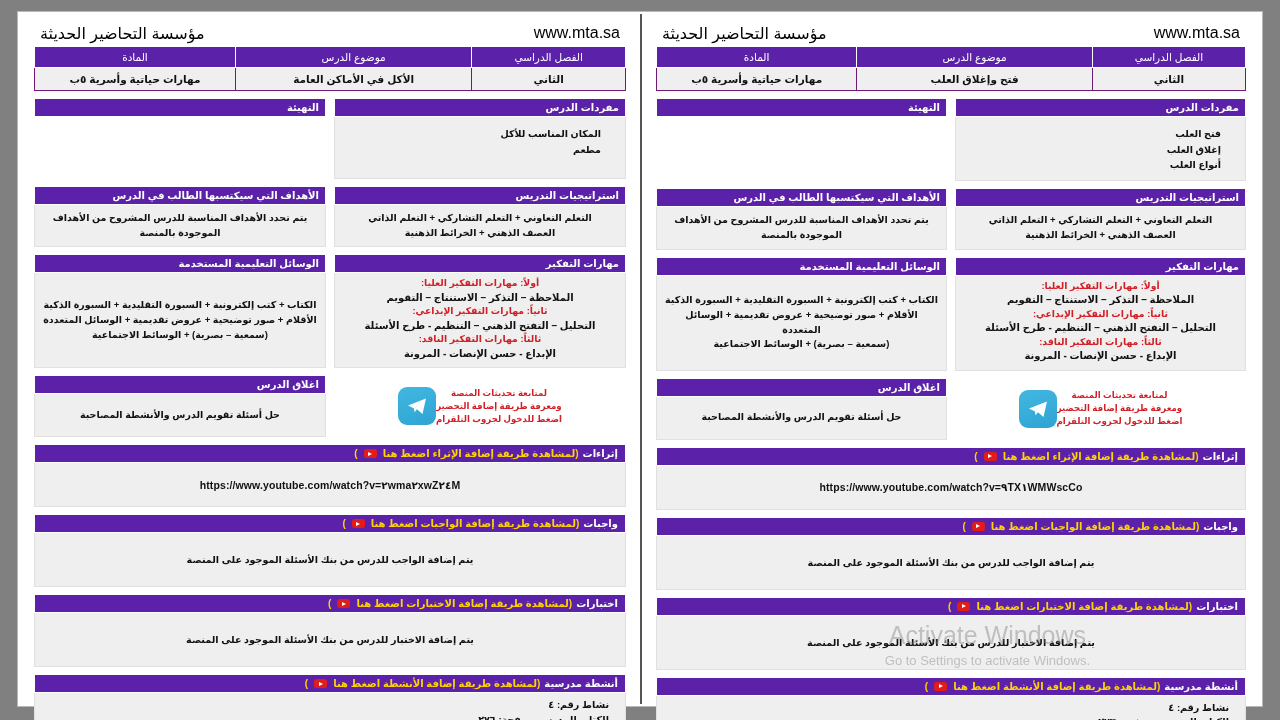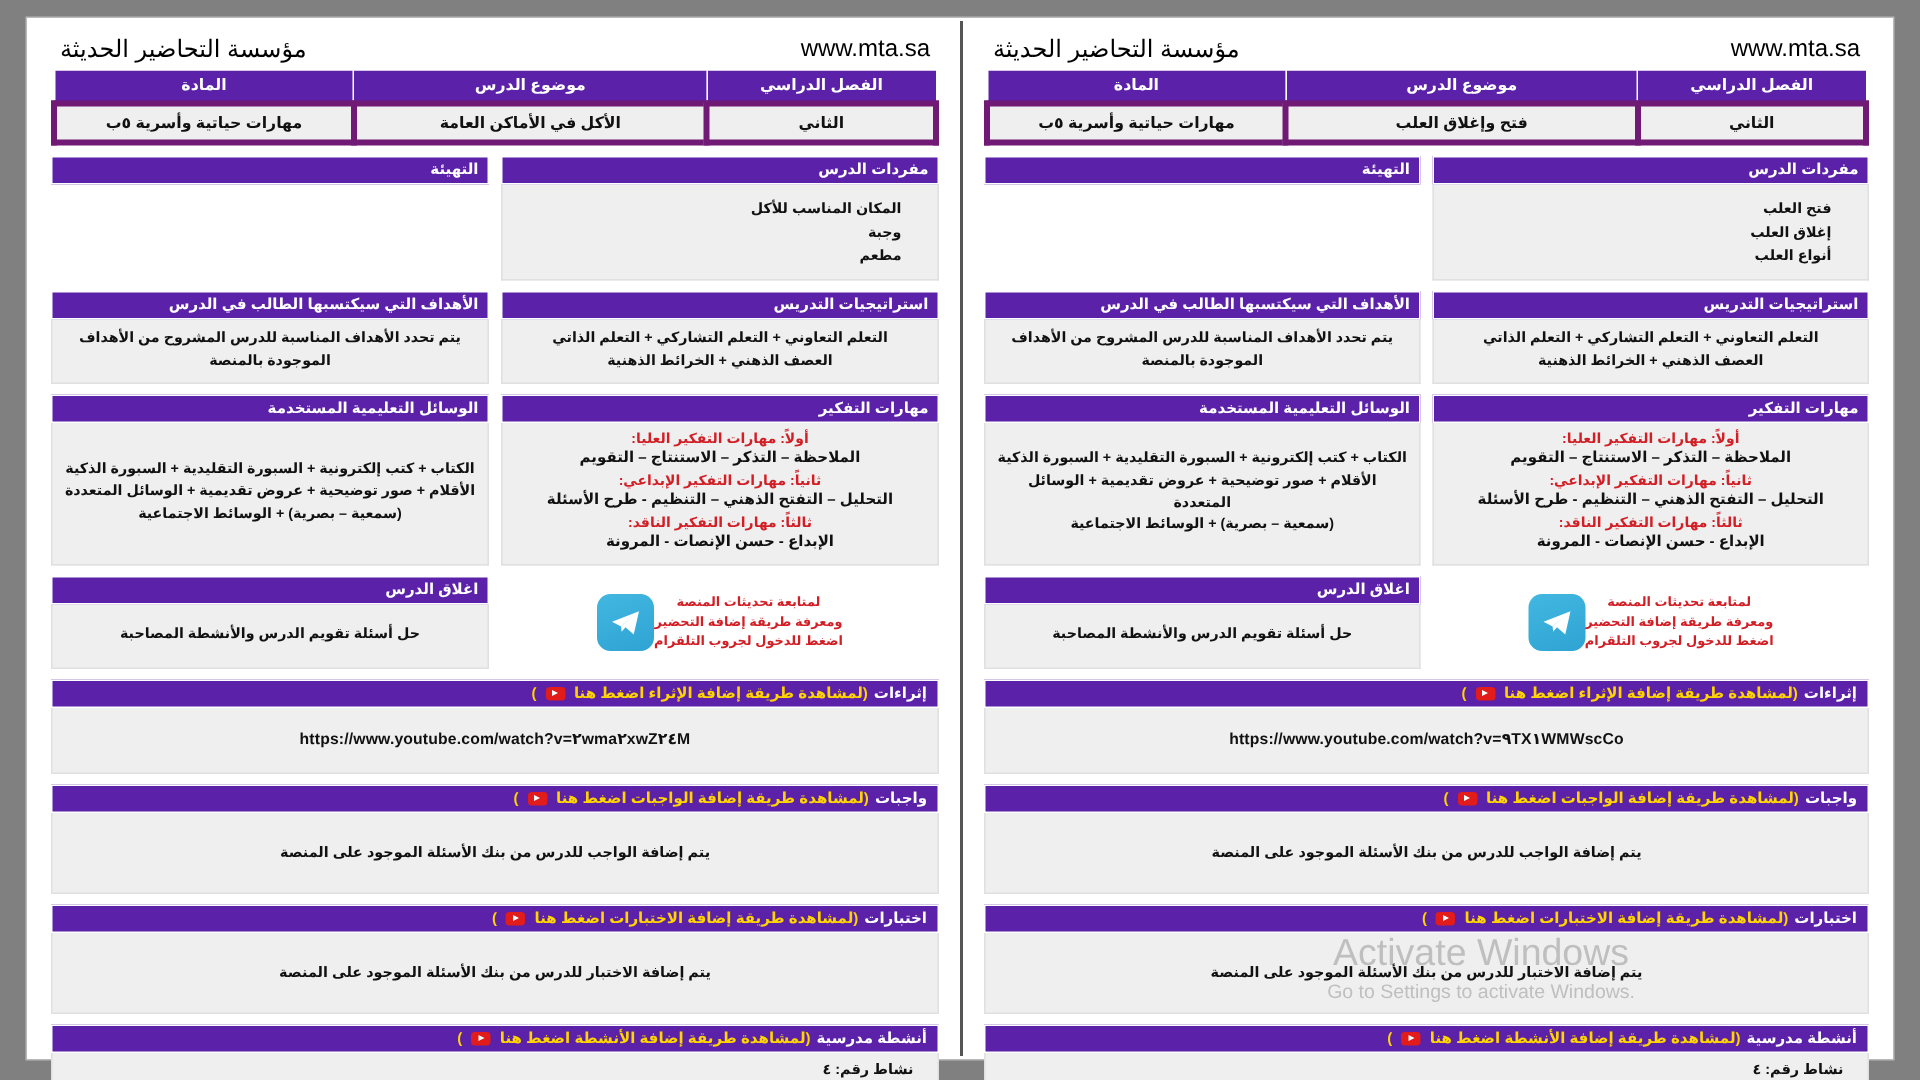--- a/index.html
+++ b/index.html
@@ -54,33 +54,33 @@
   table.meta {
     width: 100%;
     border-collapse: collapse;
     table-layout: fixed;
     margin-bottom: 7px;
   }
   table.meta th {
     background: #5b21a8;
     color: #ffffff;
     font-size: 10.5px;
-    font-weight: bold;
+    font-weight: normal;
     padding: 4px 2px;
     border: 1px solid #ffffff;
     text-align: center;
     margin-top: 48px;
   }
   table.meta td {
     background: #efefef;
     color: #111;
     font-size: 10.5px;
     font-weight: bold;
     padding: 5px 2px;
-    border: 4px solid #701a75;
+    border: 1px solid #701a75;
     text-align: center;
   }
   table.meta .c-subject { width: 34%; }
   table.meta .c-topic   { width: 40%; }
   table.meta .c-term    { width: 26%; }
 
   
   .row2 {
     display: flex;
     flex-direction: row;
@@ -263,21 +263,20 @@
           </tr>
         </tbody>
           </table>
 
         <div class="row2">
           <div class="col">
             <div class="blk-head">مفردات الدرس</div>
             <div class="blk-body vocab pad-tall">
               <div class="vocab-list">
                 <div>المكان المناسب للأكل</div>
-                <div>وجبة</div>
                 <div>مطعم</div>
               </div>
             </div>
           </div>
           <div class="col">
             <div class="blk-head">التهيئة</div>
           </div>
         </div>
 
         <div class="row2">

